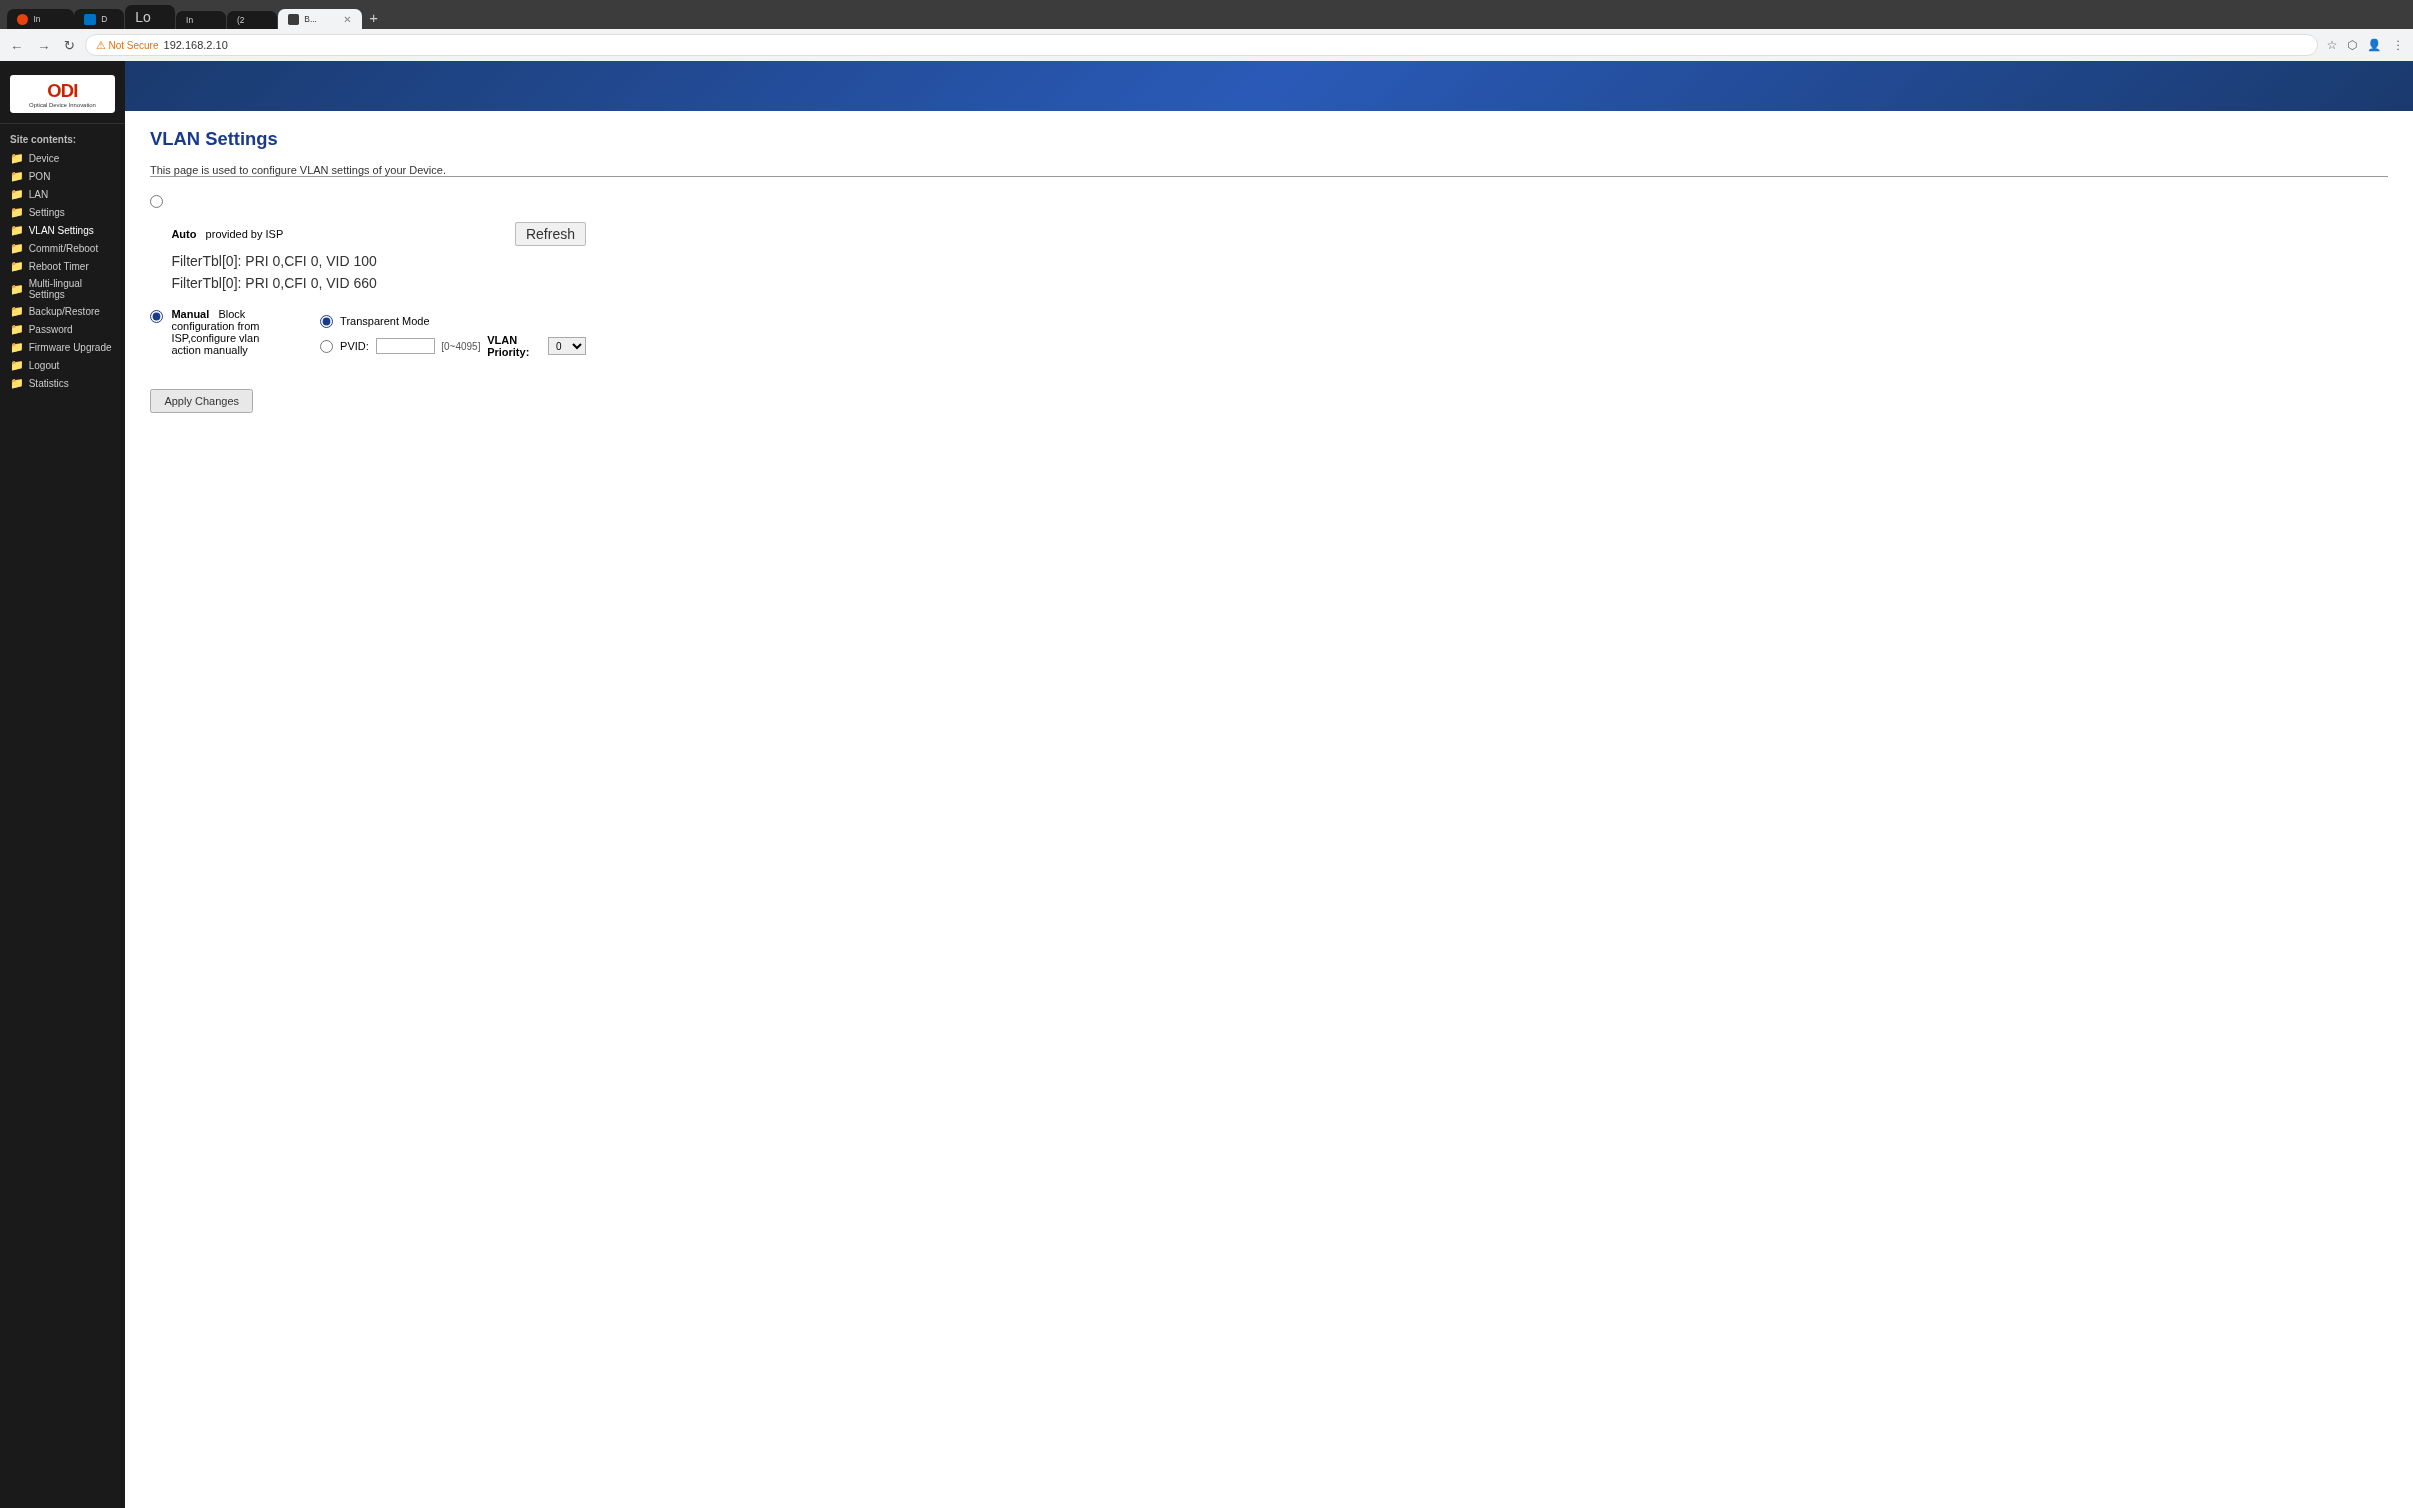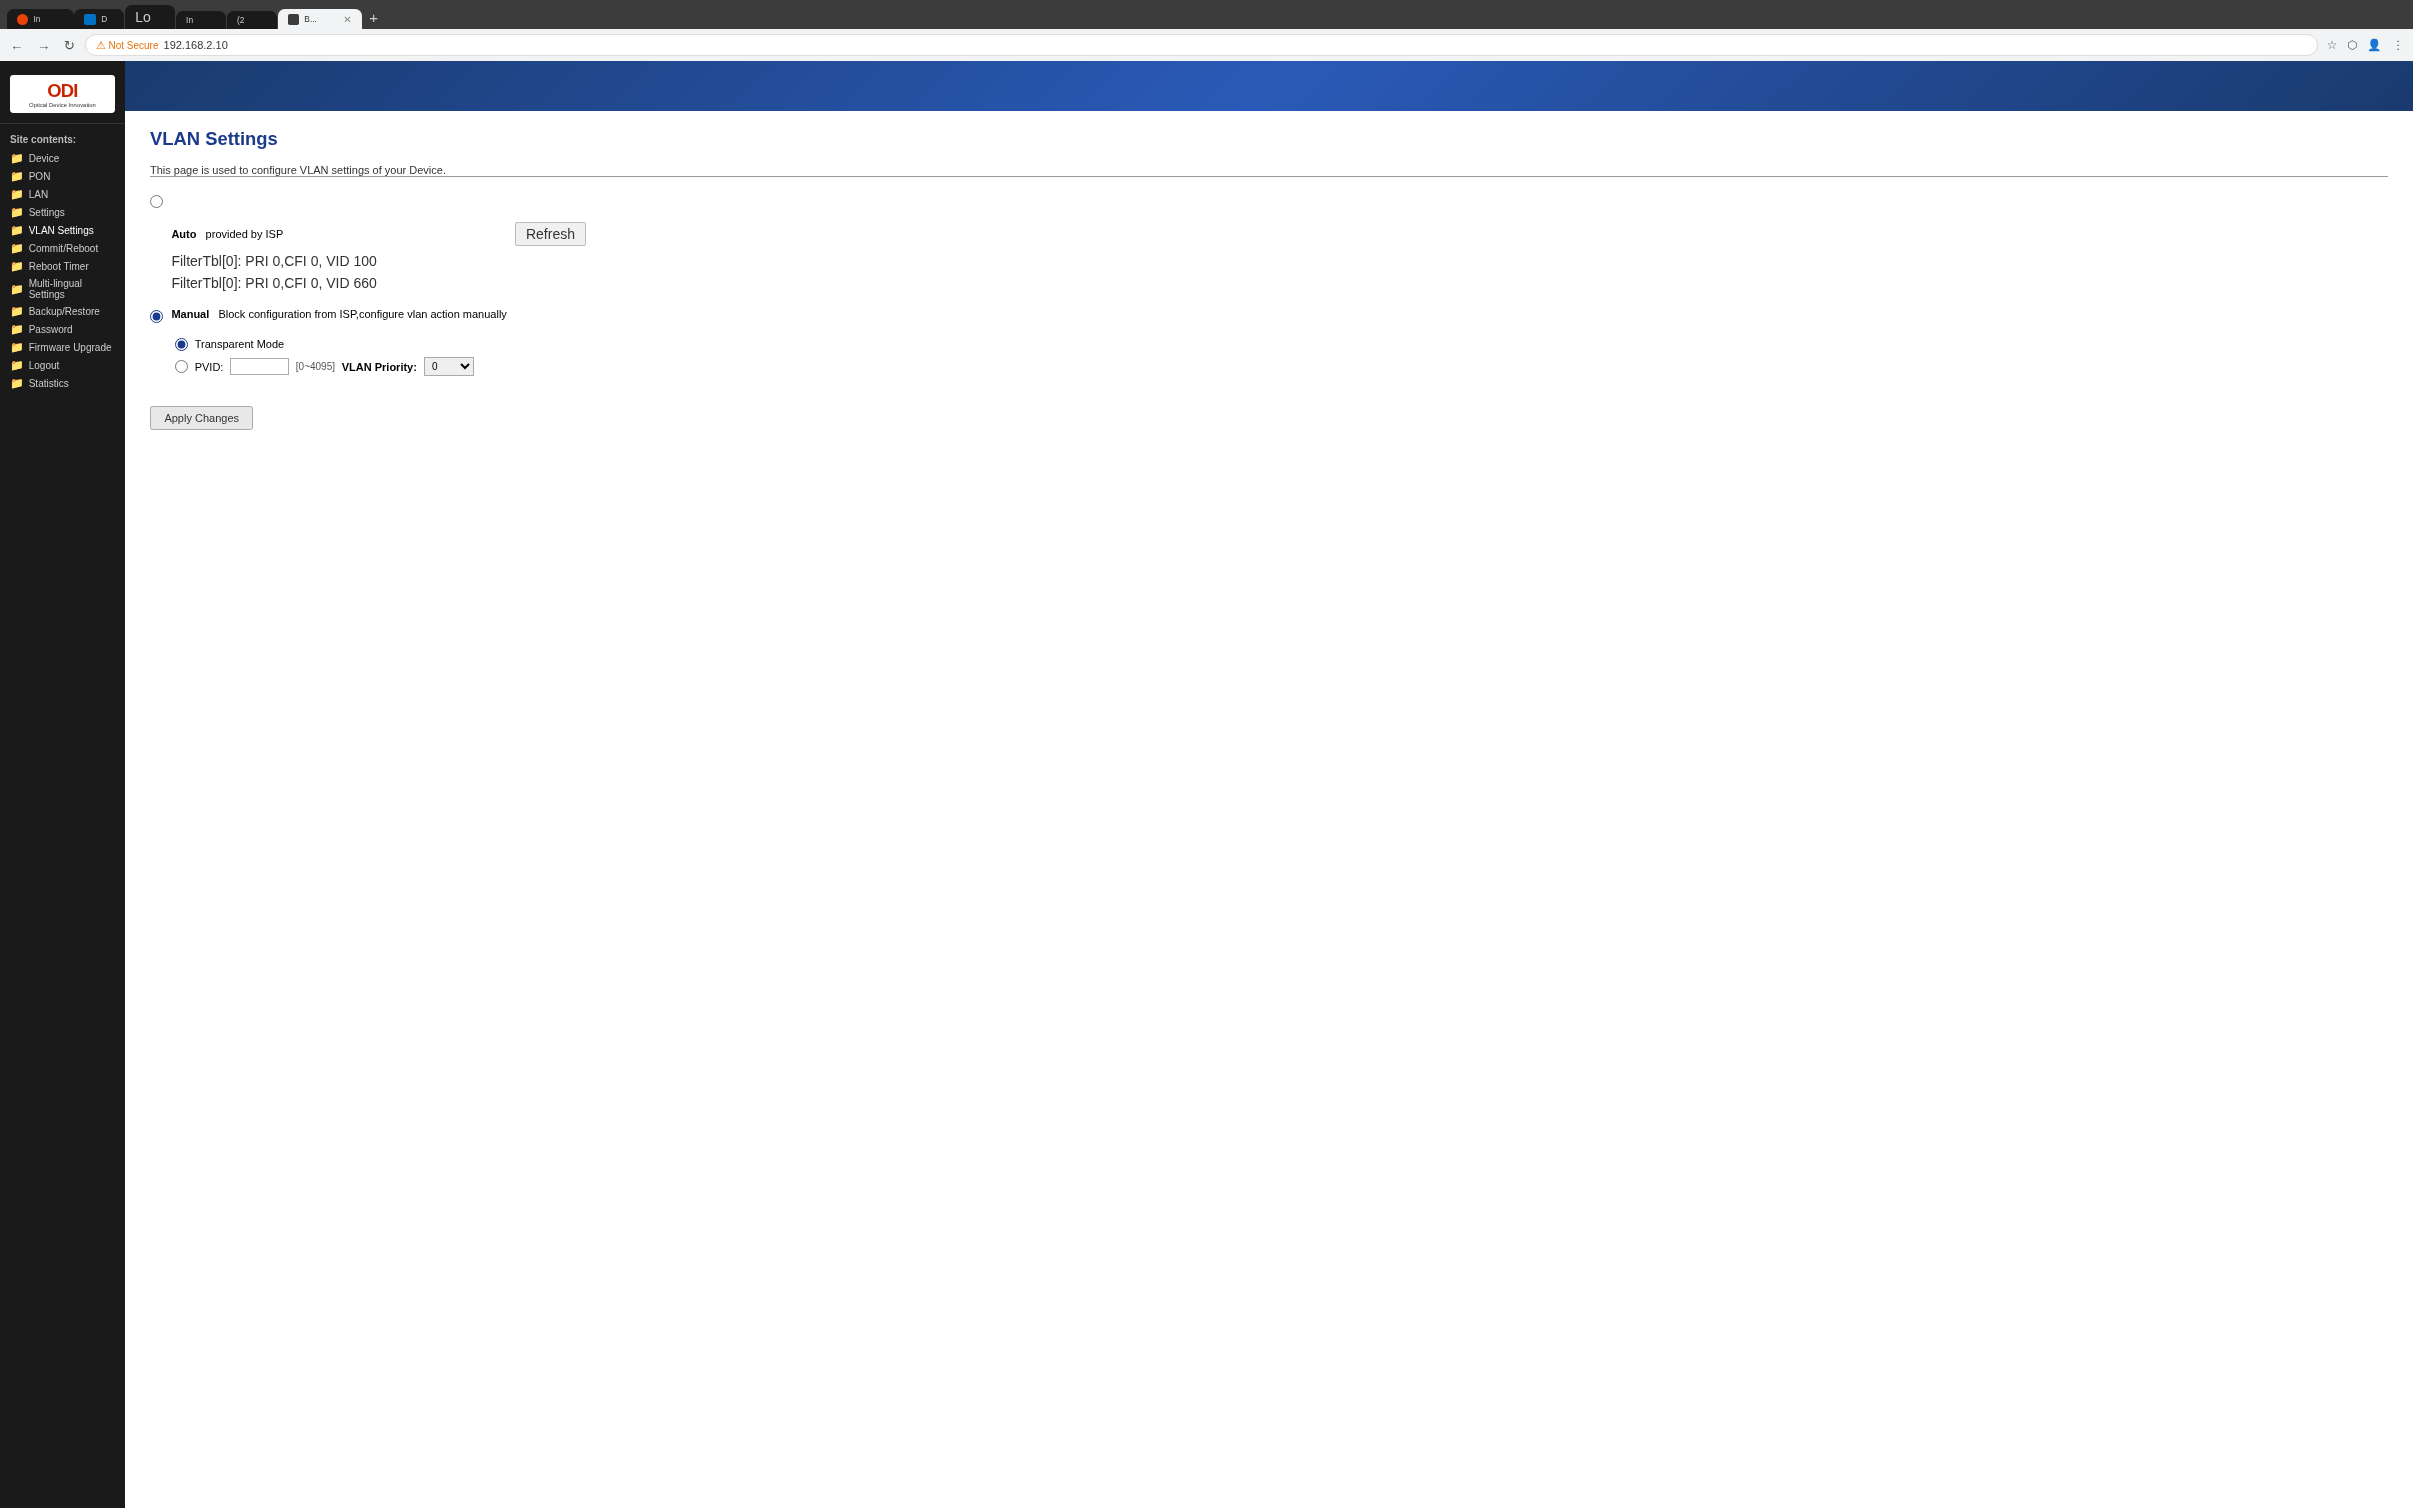--- a/index.html
+++ b/index.html
@@ -205,21 +205,21 @@
               <button class="refresh-btn">Refresh</button>
             </div>
             <div class="filter-info">
               <div>FilterTbl[0]: PRI 0,CFI 0, VID 100</div>
               <div>FilterTbl[0]: PRI 0,CFI 0, VID 660</div>
             </div>
           </div>
         </div>
 
         
-        <div class="option-row" style="flex-direction:column; align-items:flex-start;">
+        <div class="option-row" style="flex-direction:row; align-items:flex-start;">
           <div style="display:flex; align-items:flex-start; gap:8.4px;">
             <input type="radio" name="vlan_mode" id="manual_radio" checked="" style="margin-top: 1.7px; accent-color: rgb(26, 58, 140);">
             <span>
               <strong>Manual</strong>
               &nbsp;
               <span>Block configuration from ISP,configure vlan action manually</span>
             </span>
           </div>
 
           <div class="manual-content">

